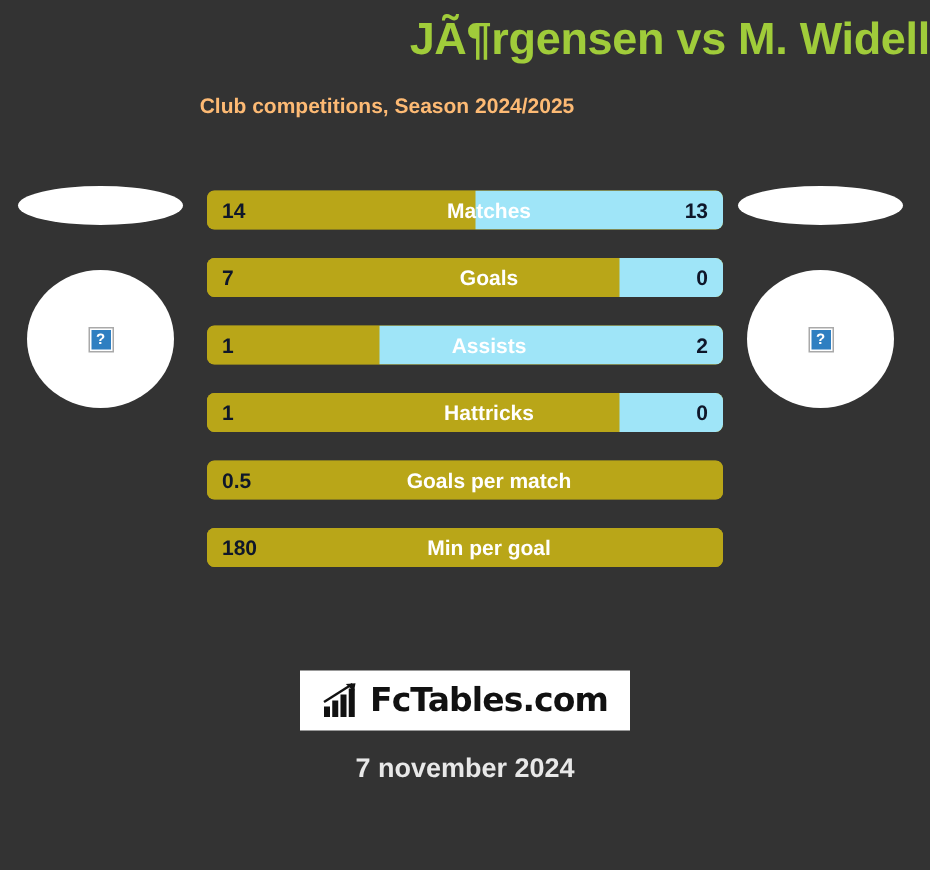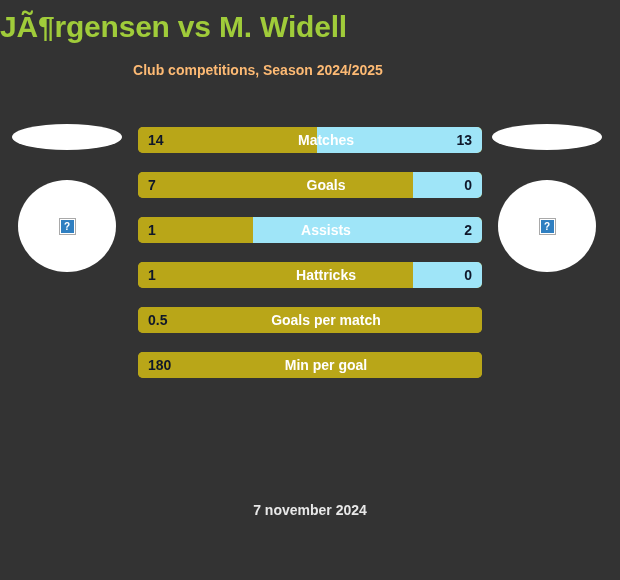--- a/index.html
+++ b/index.html
@@ -21,21 +21,21 @@
     height: 580px;
     position: relative;
   }
 
   
   .title {
     position: absolute;
     top: 10px;
     left: 0;
     width: 620px;
-    text-align: left;
+    text-align: right;
     color: #a0cc3a;
     font-size: 30px;
     font-weight: bold;
     letter-spacing: -0.2px;
     white-space: nowrap;
   }
 
   .subtitle {
     position: absolute;
     top: 62px;
@@ -179,21 +179,21 @@
     font-family: "DejaVu Sans", sans-serif;
   }
 
   .footer-date {
     position: absolute;
     top: 502px;
     left: 0;
     width: 620px;
     text-align: center;
     color: #e8e8e8;
-    font-size: 14px;
+    font-size: 18px;
     font-weight: bold;
   }
 </style>
 </head>
 <body>
 
 <div class="page">
 
   <div class="title">JÃ¶rgensen vs M. Widell</div>
   <div class="subtitle">Club competitions, Season 2024/2025</div>
@@ -250,16 +250,27 @@
         <div class="bar-value v-left">0.5</div>
         <div class="bar-label">Goals per match</div>
       </div>
       <div class="bar-row">
         <div class="bar-left" style="width: 100%; background: rgb(185, 166, 24);"></div>
         <div class="bar-value v-left">180</div>
         <div class="bar-label">Min per goal</div>
       </div>
     </div>
 
+  <div class="logo-box">
+    <svg class="logo-icon" width="26" height="24" viewBox="0 0 26 24">
+      <rect x="1" y="16" width="4" height="7" fill="#111111"></rect>
+      <rect x="6.5" y="12" width="4" height="11" fill="#111111"></rect>
+      <rect x="12" y="8" width="4" height="15" fill="#111111"></rect>
+      <rect x="17.5" y="4" width="4" height="19" fill="#111111"></rect>
+      <path d="M1 13 L20 1" stroke="#111111" stroke-width="1.6" fill="none"></path>
+      <path d="M15.5 1 L22 0.5 L21 6 Z" fill="#111111"></path>
+    </svg>
+    <span class="logo-text">FcTables.com</span>
+  </div>
 
   <div class="footer-date">7 november 2024</div>
 
 </div>
 
 </body></html>

